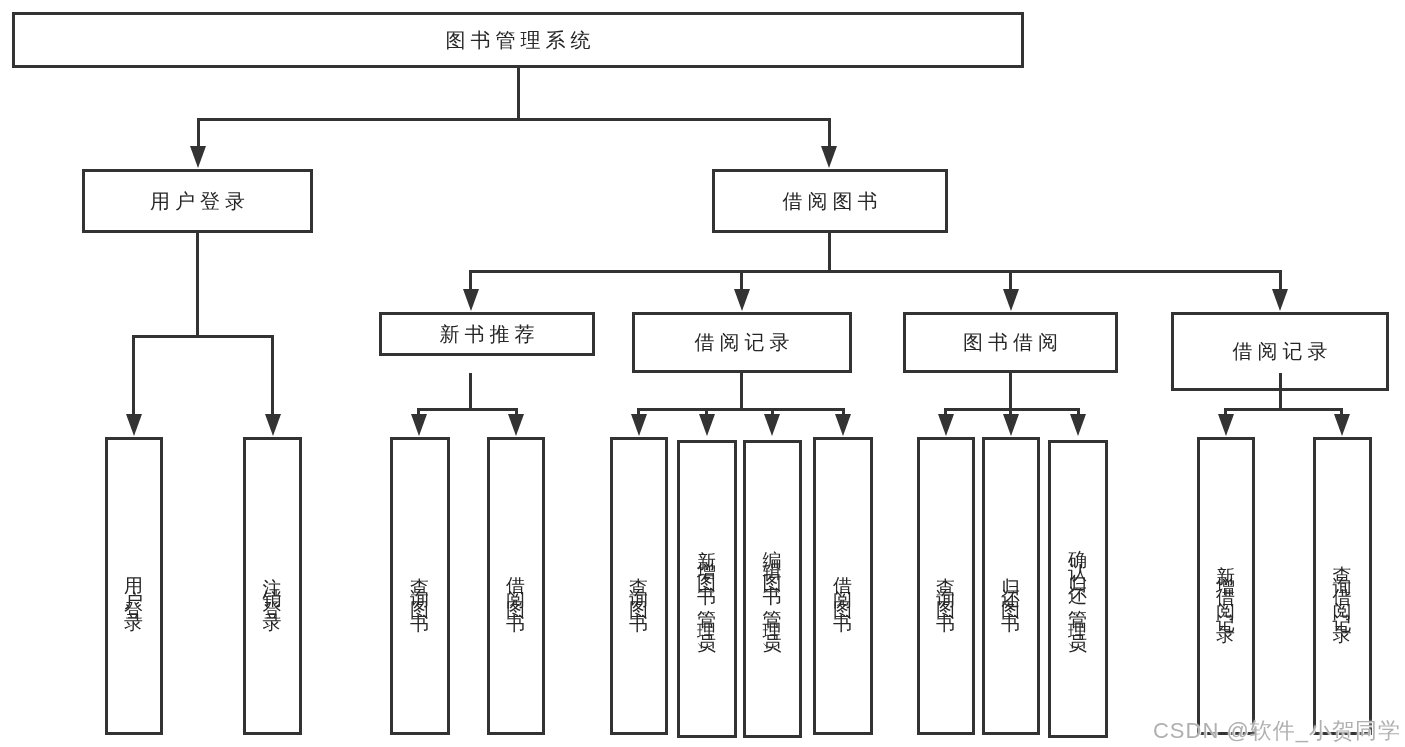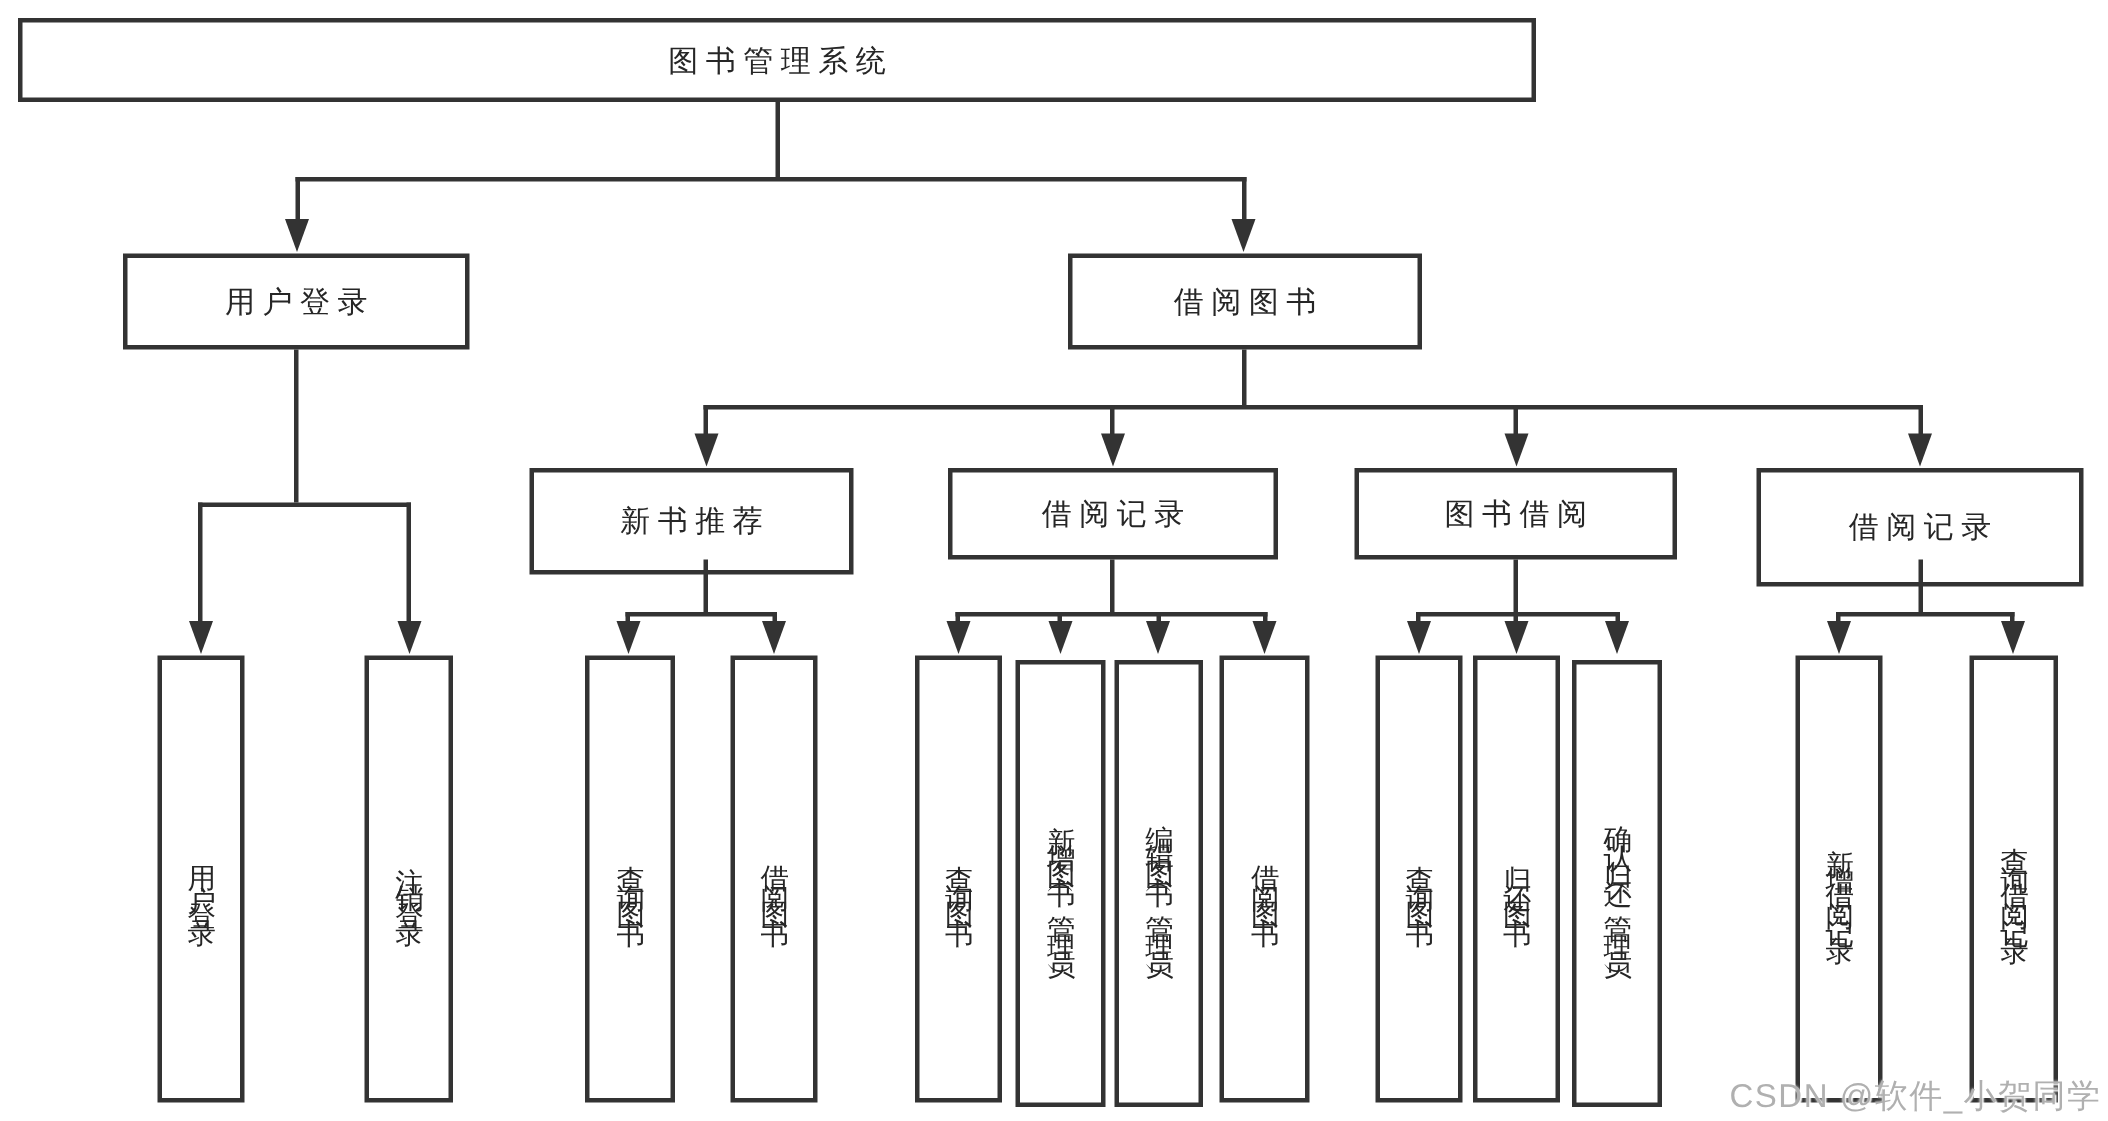--- a/index.html
+++ b/index.html
@@ -95,21 +95,21 @@
   <div class="hline" style="left:469px; top:270px; width:813px;"></div>
   <div class="vline" style="left:469px; top:270px; height:22px;"></div>
   <div class="arrow" style="left:463px; top:289px;"></div>
   <div class="vline" style="left:740px; top:270px; height:22px;"></div>
   <div class="arrow" style="left:734px; top:289px;"></div>
   <div class="vline" style="left:1009px; top:270px; height:22px;"></div>
   <div class="arrow" style="left:1003px; top:289px;"></div>
   <div class="vline" style="left:1279px; top:270px; height:22px;"></div>
   <div class="arrow" style="left:1272px; top:289px;"></div>
 
-  <div class="box hbox" style="left:353px; top:312px; width:216px; height:71px;">
+  <div class="box hbox" style="left:379px; top:312px; width:216px; height:44px;">
     <span>新书推荐</span>
   </div>
   <div class="box hbox" style="left:632px; top:312px; width:220px; height:61px;">
     <span>借阅记录</span>
   </div>
   <div class="box hbox" style="left:903px; top:312px; width:215px; height:61px;">
     <span>图书借阅</span>
   </div>
   <div class="box hbox" style="left:1171px; top:312px; width:218px; height:79px;">
     <span>借阅记录</span>

